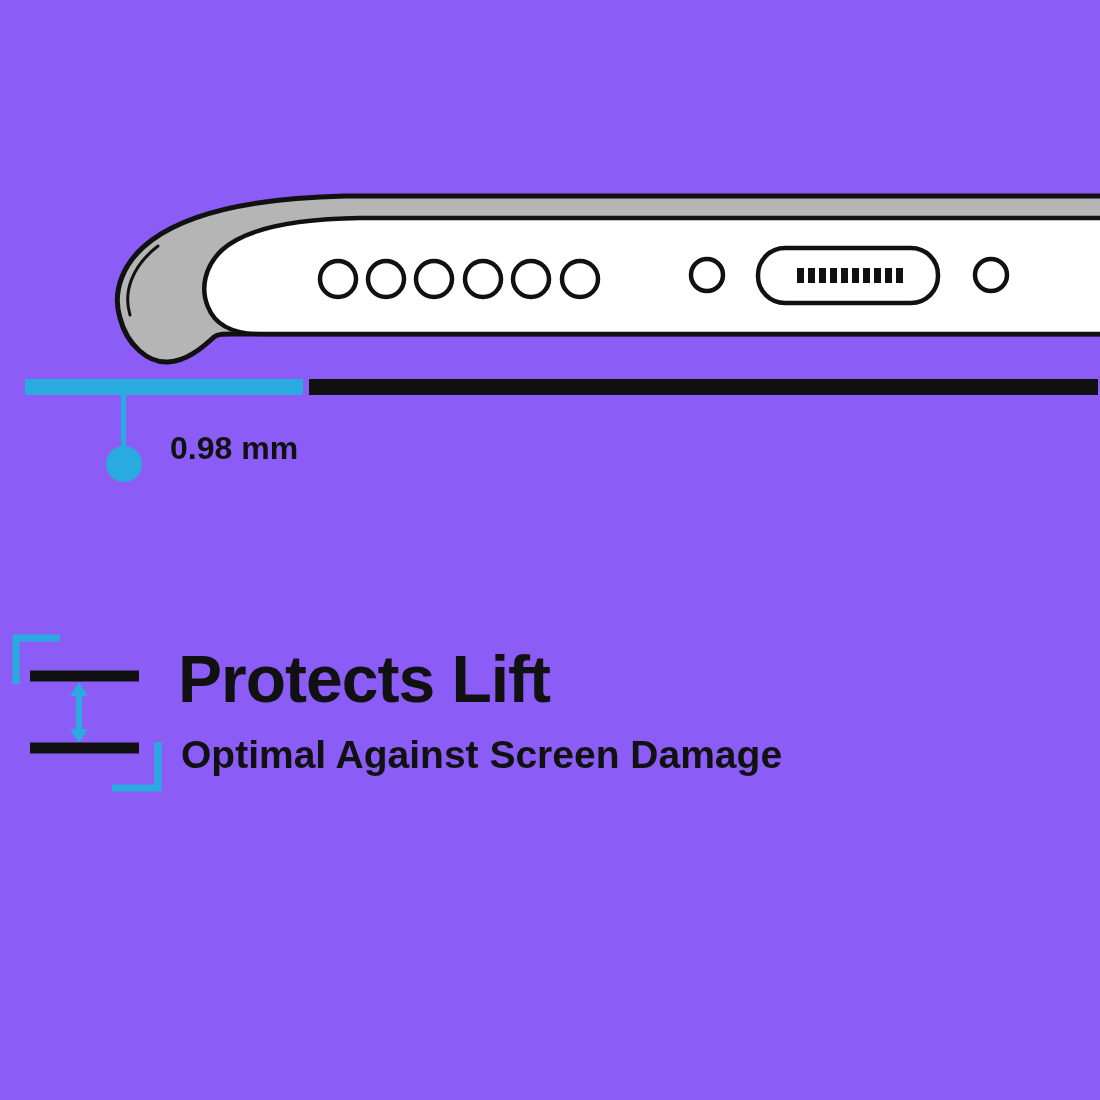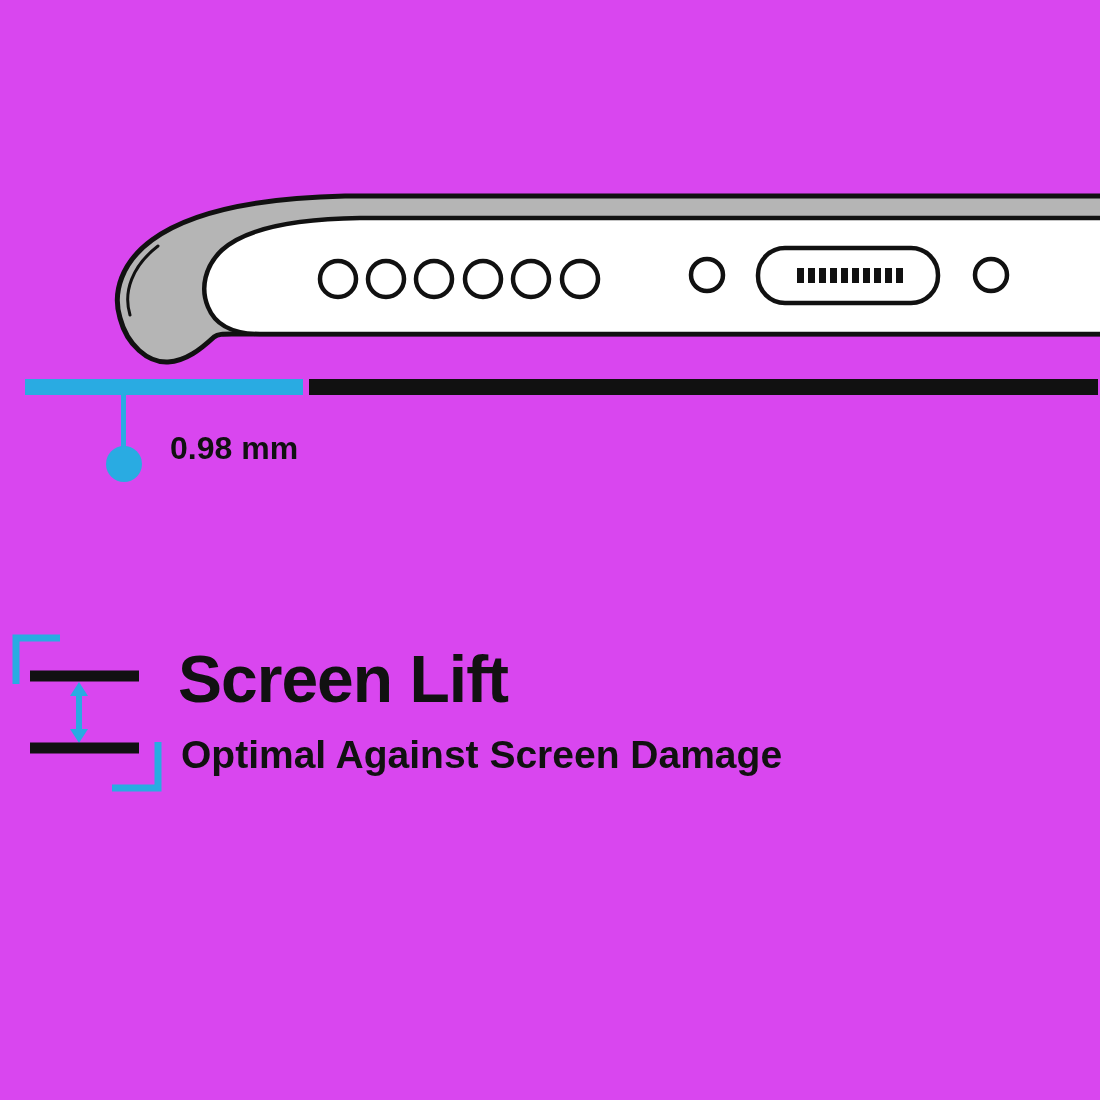--- a/index.html
+++ b/index.html
@@ -5,21 +5,21 @@
   :root{
     --cyan:#29ABE2;
     --ink:#111111;
     --case-gray:#b5b5b5;
   }
   *{margin:0;padding:0;box-sizing:border-box;}
   body{background:#ffffff;font-family:"Liberation Sans", sans-serif;}
   .canvas{
     position:relative;
     width:1100px;height:1100px;
-    background:#d946ef;
+    background:#8b5cf6;
     overflow:hidden;
   }
   .phone-svg{position:absolute;left:0;top:0;}
   .bar{position:absolute;height:16px;top:379px;}
   .bar-cyan{left:25px;width:278px;background:var(--cyan);}
   .bar-black{left:309px;width:789px;background:var(--ink);}
   .meas-line{position:absolute;left:121px;top:395px;width:5px;height:54px;background:var(--cyan);}
   .meas-dot{position:absolute;left:106px;top:446px;width:36px;height:36px;border-radius:50%;background:var(--cyan);}
   .meas-label{
     position:absolute;left:170px;top:430px;
@@ -103,16 +103,16 @@
     <line x1="28" y1="48" x2="137" y2="48" stroke="#111111" stroke-width="11"></line>
     <g stroke="#29ABE2" fill="#29ABE2">
       <line x1="77" y1="66" x2="77" y2="103" stroke-width="6"></line>
       <polygon points="68,68 86,68 77,54" stroke="none"></polygon>
       <polygon points="68,101 86,101 77,115" stroke="none"></polygon>
     </g>
     <line x1="28" y1="120" x2="137" y2="120" stroke="#111111" stroke-width="11"></line>
     <path d="M 110 160 L 156 160 L 156 114" fill="none" stroke="#29ABE2" stroke-width="7"></path>
   </svg>
 
-  <h1 class="feature-title">Screen Lift</h1>
+  <h1 class="feature-title">Protects Lift</h1>
   <h2 class="feature-subtitle">Optimal Against Screen Damage</h2>
 
 </div>
 
 </body></html>

